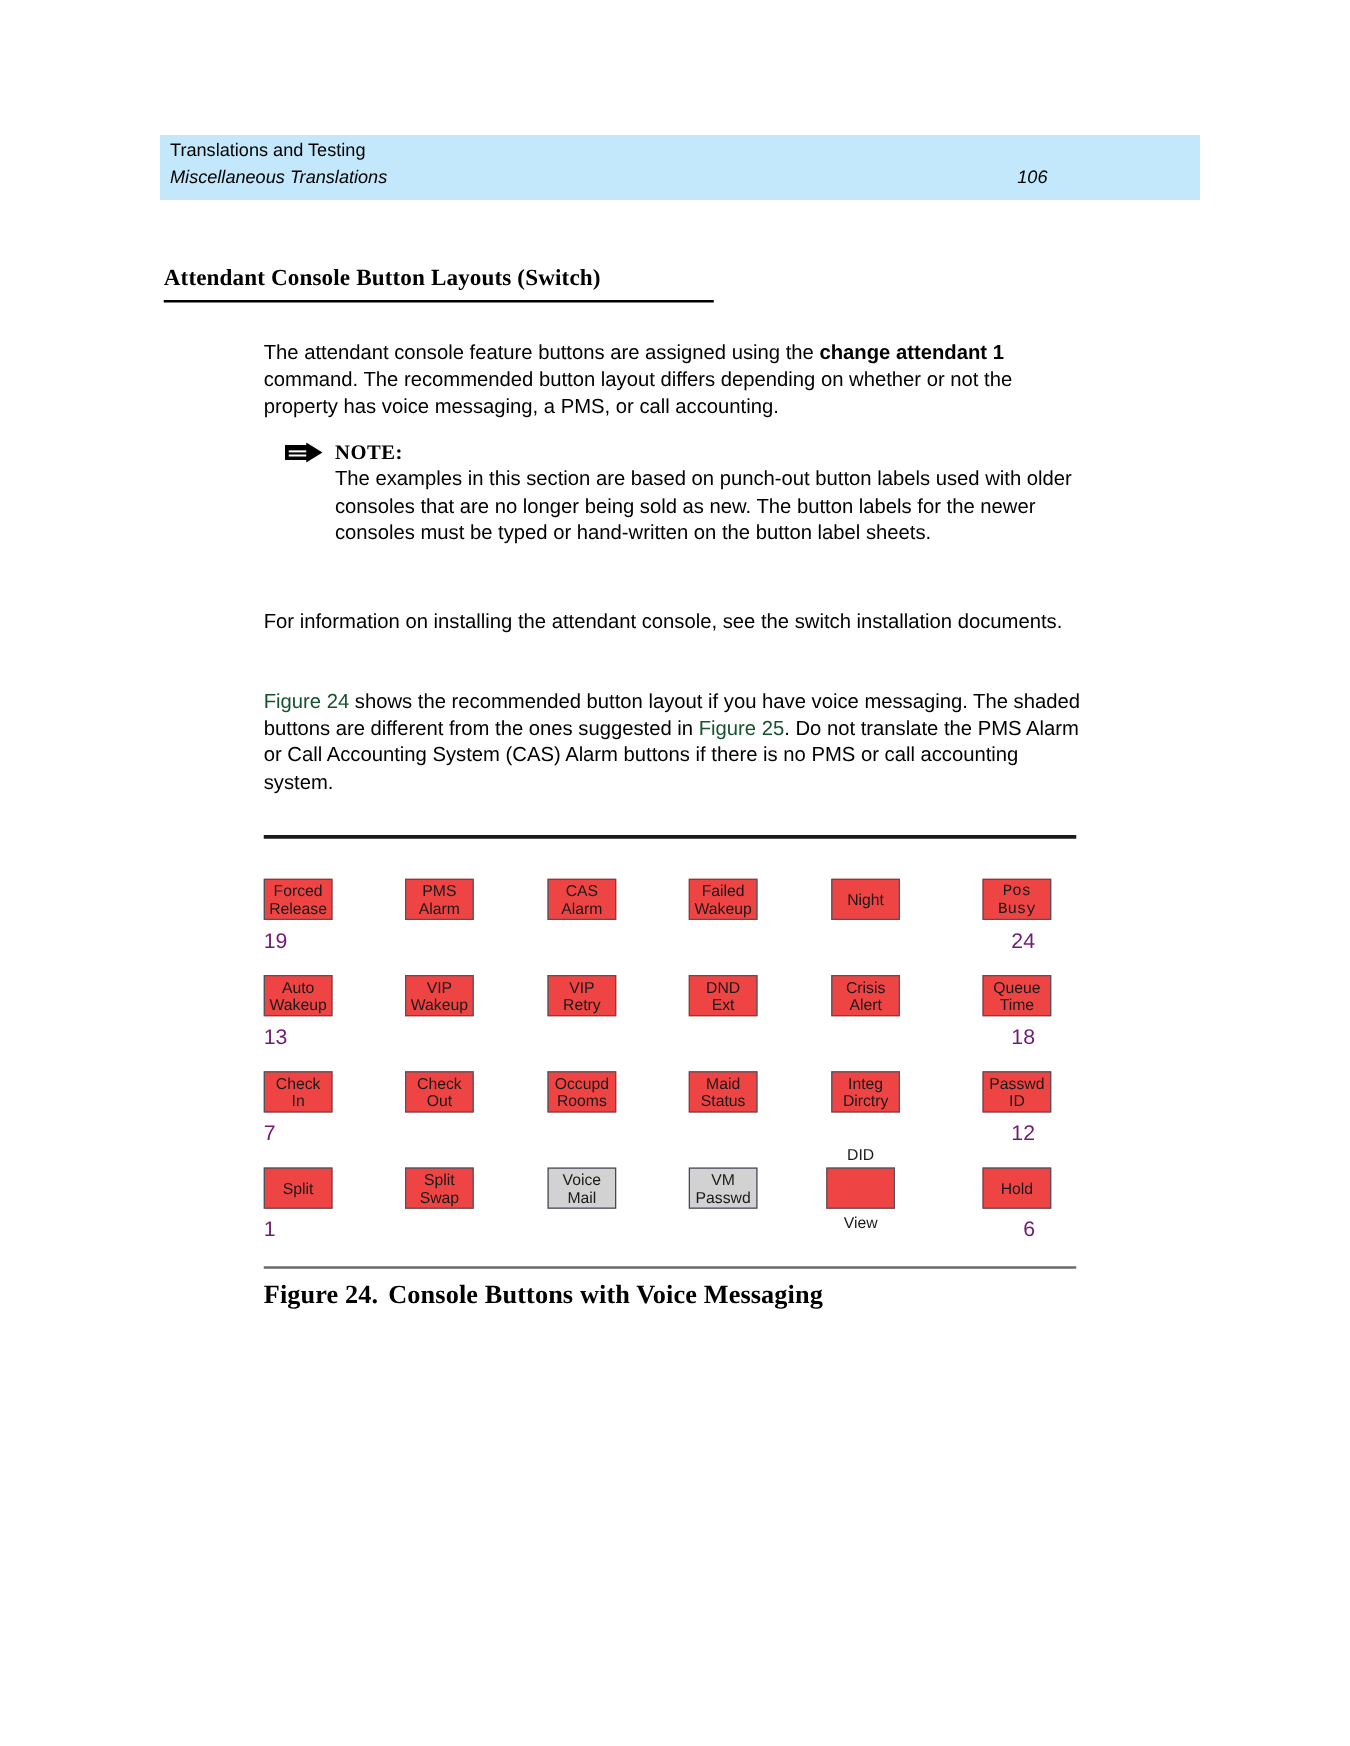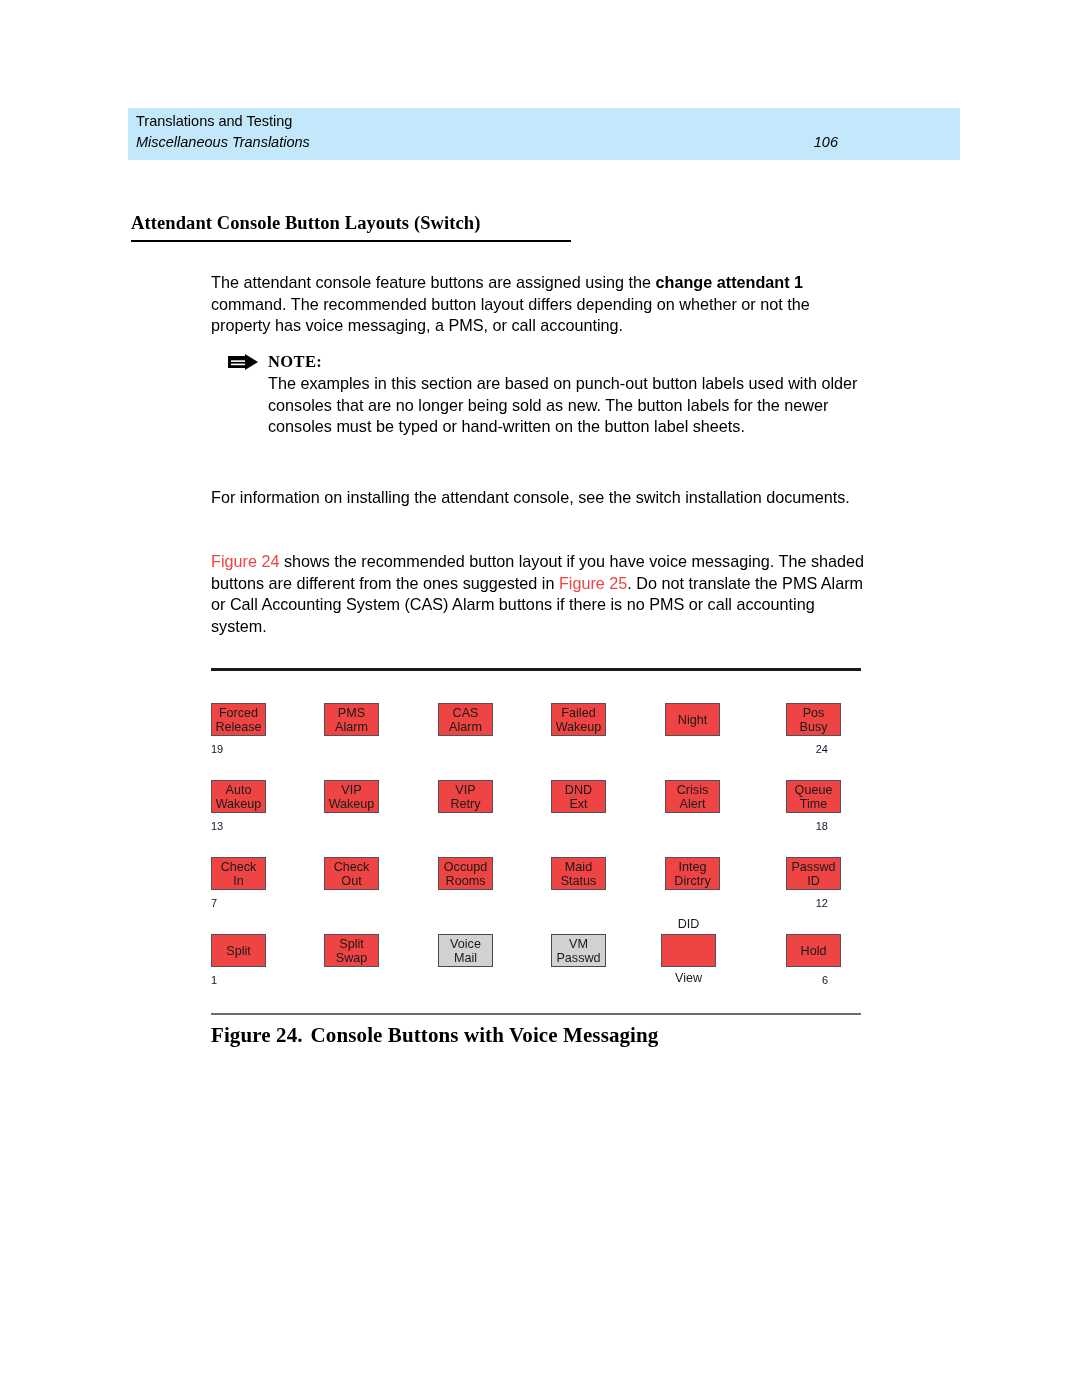--- a/index.html
+++ b/index.html
@@ -95,21 +95,21 @@
 
   
   .body-block {
     position: absolute;
     left: 211px;
     width: 660px;
     font-size: 16.2px;
     line-height: 21.5px;
   }
   .body-block b { font-weight: bold; }
-  .link { color: #ef4444; }
+  .link { color: #14532d; }
 
   #para-intro { top: 257px; margin-top: 15px; }
   #para-install { top: 487px; }
   #para-figure-ref { top: 551px; }
 
   
   #note-block {
     position: absolute;
     left: 228px;
     top: 352px;
@@ -173,22 +173,22 @@
     line-height: 14px;
     color: #1a1a1a;
   }
   .console-btn.shaded {
     background: #d2d2d2;
     border-color: #4a4652;
   }
   .btn-num {
     position: absolute;
     top: 40px;
-    font-size: 11px;
-    color: #0f172a;
+    font-size: 17px;
+    color: #701a75;
   }
   .btn-num.left  { left: 0px; }
   .btn-num.right { left: 562px; width: 55px; text-align: right; }
 
   .fig-rule-bottom {
     height: 0;
     border-top: 2.2px solid #6b6b6b;
     margin-top: 2px;
     width: 650px;
   }
@@ -253,21 +253,21 @@
           <span>CAS</span>
           <span>Alarm</span>
         </div>
         <div class="console-btn" style="left: 340px;">
           <span>Failed</span>
           <span>Wakeup</span>
         </div>
         <div class="console-btn" style="left: 454px;">
           <span>Night</span>
         </div>
-        <div class="console-btn" style="left: 575px;">
+        <div class="console-btn" style="left: 575px; font-family: Liberation Mono, monospace;">
           <span>Pos</span>
           <span>Busy</span>
         </div>
         <div class="btn-num left">19</div>
         <div class="btn-num right">24</div>
       </div>
       <div class="btn-row">
         <div class="console-btn" style="left: 0px;">
           <span>Auto</span>
           <span>Wakeup</span>

